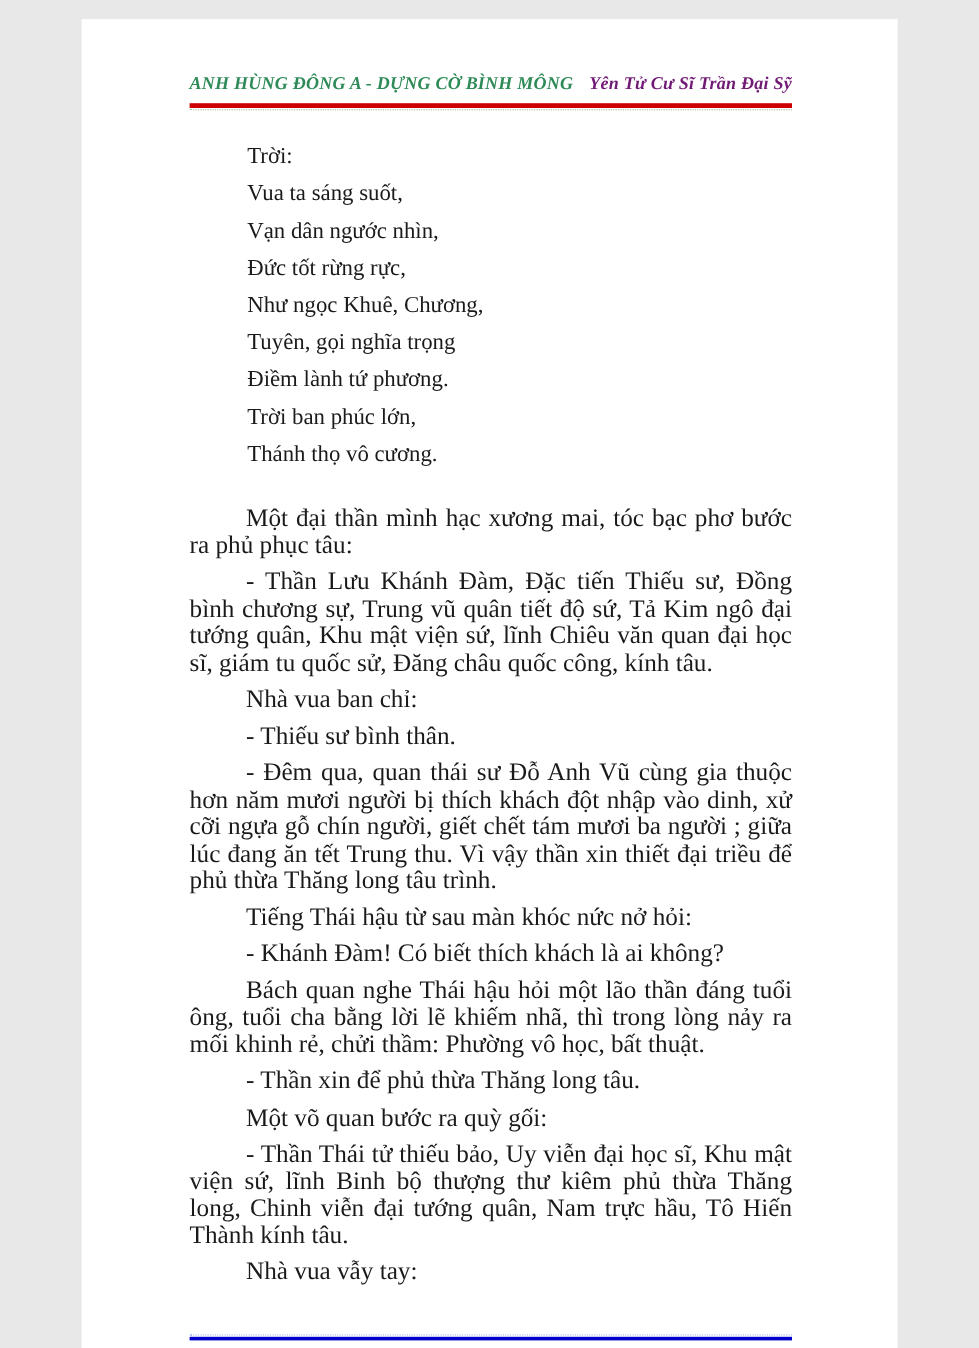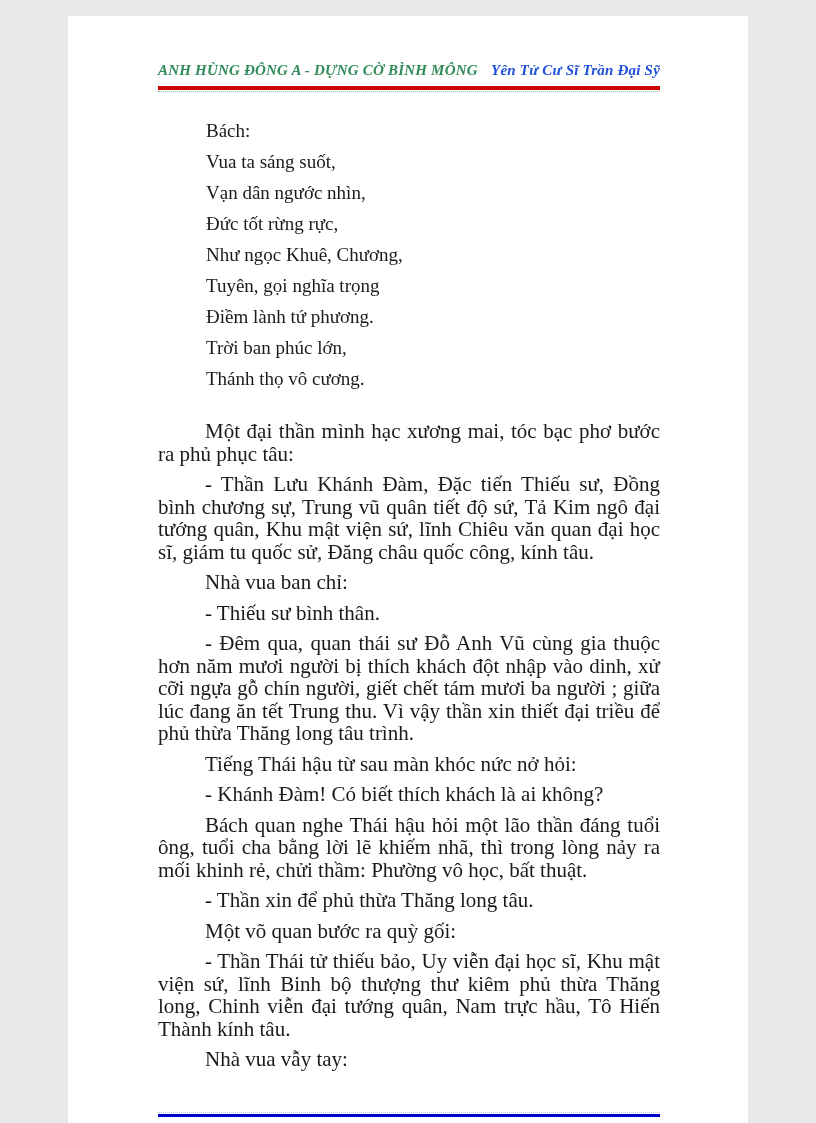--- a/index.html
+++ b/index.html
@@ -74,30 +74,30 @@
   }
 </style>
 </head>
 <body>
 
 <div class="page">
 
   <div class="header">
     <div class="header-row">
       <span style="color: rgb(46, 139, 87);">ANH HÙNG ĐÔNG A - DỰNG CỜ BÌNH MÔNG</span>
-      <span style="color: #1d4ed8; font-style: italic;">Yên Tử Cư Sĩ Trần Đại Sỹ</span>
+      <span style="color: #701a75; font-style: italic;">Yên Tử Cư Sĩ Trần Đại Sỹ</span>
     </div>
     <div class="header-rule" style="background-color: rgb(204, 0, 0);"></div>
     <div class="header-rule-dots"></div>
   </div>
 
   <div class="body">
 
     <div class="poem">
-      <p>Bách:</p>
+      <p>Trời:</p>
       <p>Vua ta sáng suốt,</p>
       <p>Vạn dân ngước nhìn,</p>
       <p>Đức tốt rừng rực,</p>
       <p>Như ngọc Khuê, Chương,</p>
       <p>Tuyên, gọi nghĩa trọng</p>
       <p>Điềm lành tứ phương.</p>
       <p>Trời ban phúc lớn,</p>
       <p>Thánh thọ vô cương.</p>
     </div>
 

